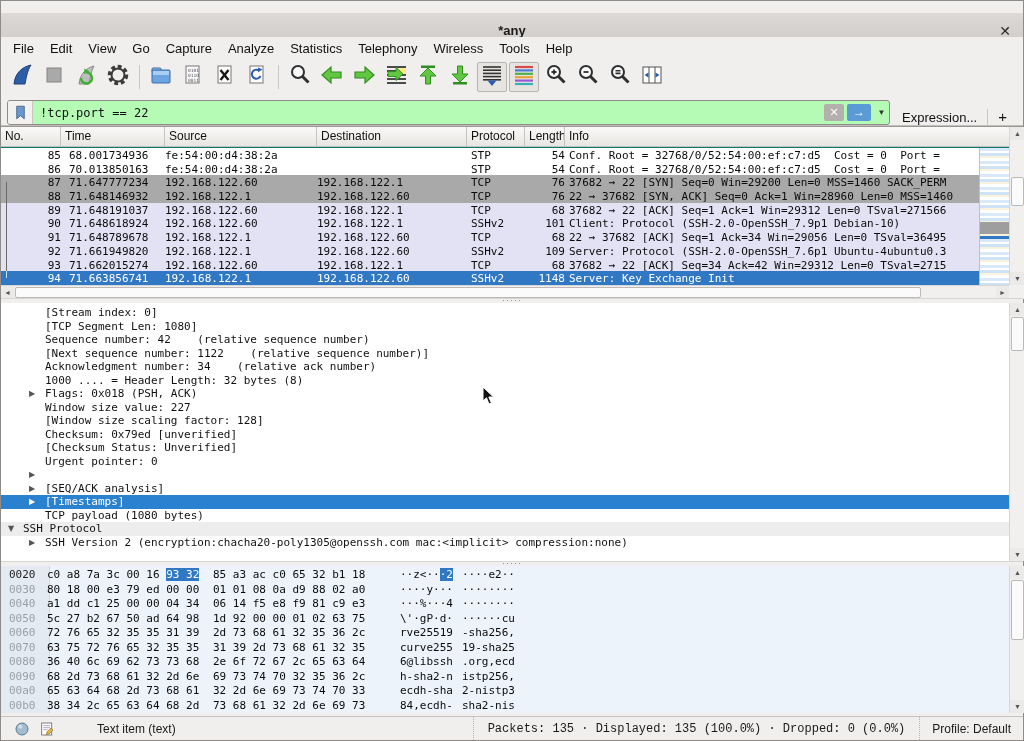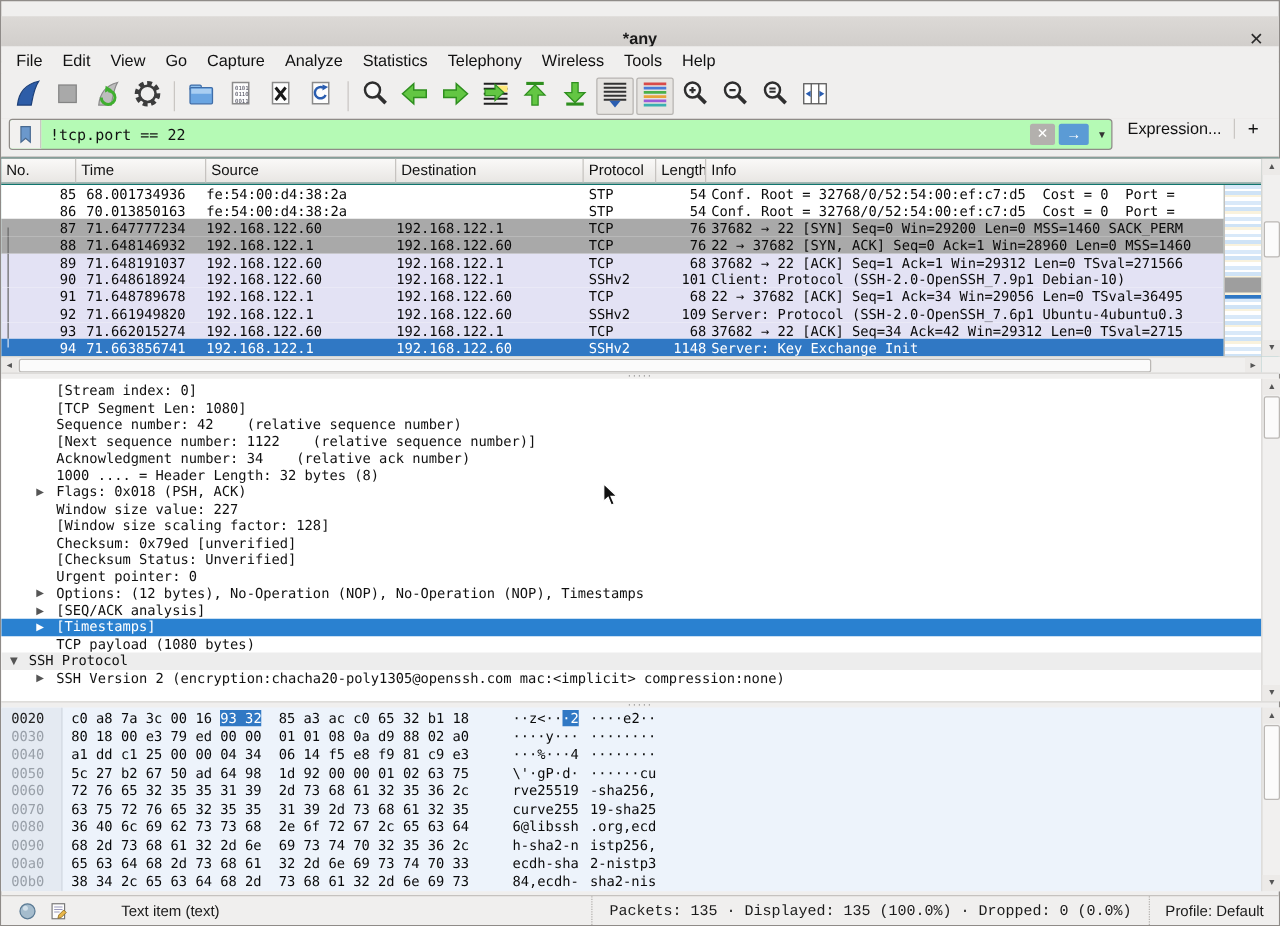--- a/index.html
+++ b/index.html
@@ -16,21 +16,21 @@
   .menu-item{padding:0 8px;font-size:13px;color:#111;}
 
   
   .toolbar{position:absolute;top:58px;left:0;right:0;height:36px;background:#f0efee;border-bottom:1px solid #dedcd9;display:flex;align-items:center;padding-left:5px;}
   .tbtn{width:30px;height:30px;margin:0 1px;display:flex;align-items:center;justify-content:center;box-sizing:border-box;}
   .tbtn.pressed{background:#e6e4e1;border:1px solid #b7b4b1;border-radius:2px;}
   .tbtn svg{width:24px;height:24px;}
   .tsep{width:1px;height:24px;background:#c9c6c3;margin:0 5px;}
 
   
-  .filterbar{position:absolute;top:94px;left:0;right:0;height:31px;background:#f0efee;border-bottom:1px solid #c2bfbc;display:flex;align-items:flex-start;padding:0 6px;box-sizing:border-box;}
+  .filterbar{position:absolute;top:94px;left:0;right:0;height:31px;background:#f0efee;border-bottom:1px solid #c2bfbc;display:flex;align-items:flex-end;padding:0 6px;box-sizing:border-box;}
   .filter-box{flex:1;height:23px;background:#b5fab5;border:1px solid #8f8b88;border-radius:3px;display:flex;align-items:center;overflow:hidden;}
   .fb-bookmark{width:24px;height:23px;background:#f2f1ef;border-right:1px solid #c9c6c3;display:flex;align-items:center;justify-content:center;}
   .fb-bookmark svg{width:15px;height:17px;}
   .fb-text{flex:1;font-family:"DejaVu Sans Mono",monospace;font-size:12px;color:#111;padding-left:7px;white-space:pre;}
   .fb-clear{width:20px;height:17px;background:#b3b0ad;border-radius:2px;color:#fff;text-align:center;line-height:17px;font-size:11px;margin-right:3px;}
   .fb-apply{width:24px;height:17px;background:#5b9bd5;border-radius:2px;color:#fff;text-align:center;line-height:16px;font-size:12px;font-weight:bold;margin-right:3px;}
   .fb-drop{width:15px;text-align:center;font-size:8px;color:#333;}
   .expr-label{font-size:13px;color:#111;margin:0 10px 0 12px;}
   .f-sep{width:1px;height:16px;background:#c9c6c3;}
   .add-btn{font-size:15px;color:#111;margin:0 10px;}
@@ -94,21 +94,21 @@
   .dt-pad{height:3px;}
   .detail-vscroll{top:302px;left:1008px;height:258px;}
 
   
   .hex-pane{position:absolute;top:565px;left:0;right:0;height:147px;background:#edf3fb;overflow:hidden;font-family:"DejaVu Sans Mono",monospace;font-size:11px;}
   .hex-offcol{position:absolute;left:0;top:0;bottom:0;width:48px;background:#e4eaf2;border-right:1px solid #d2d9e2;}
   .hx-pad{height:2px;}
   .hrow{position:relative;height:14.5px;line-height:14.5px;display:flex;white-space:pre;color:#0a0a0a;}
   .h-off{width:34px;margin-left:8px;color:#99a0a9;flex-shrink:0;}
   .h-off.active{color:#222;}
-  .h-hexL{margin-left:14px;width:152px;flex-shrink:0;text-align:right;}
+  .h-hexL{margin-left:4px;width:152px;flex-shrink:0;text-align:right;}
   .h-hexR{margin-left:14px;width:152px;flex-shrink:0;}
   .h-aL{margin-left:35px;flex-shrink:0;}
   .h-aR{margin-left:9px;flex-shrink:0;}
   .hl{background:#3078c4;color:#fff;}
   .hex-vscroll{top:565px;left:1008px;height:147px;}
 
   
   .statusbar{position:absolute;bottom:0;left:0;right:0;height:23px;background:#f0efee;border-top:1px solid #c5c2bf;display:flex;align-items:center;font-size:12px;color:#1a1a1a;}
   .sb-icon{display:flex;align-items:center;}
   .sb-icon svg{width:16px;height:16px;}
@@ -362,21 +362,21 @@
         <div class="dline lvl2"><span>Sequence number: 42    (relative sequence number)</span></div>
         <div class="dline lvl2"><span>[Next sequence number: 1122    (relative sequence number)]</span></div>
         <div class="dline lvl2"><span>Acknowledgment number: 34    (relative ack number)</span></div>
         <div class="dline lvl2"><span>1000 .... = Header Length: 32 bytes (8)</span></div>
         <div class="dline lvl2"><span class="tw-arrow">▶</span><span>Flags: 0x018 (PSH, ACK)</span></div>
         <div class="dline lvl2"><span>Window size value: 227</span></div>
         <div class="dline lvl2"><span>[Window size scaling factor: 128]</span></div>
         <div class="dline lvl2"><span>Checksum: 0x79ed [unverified]</span></div>
         <div class="dline lvl2"><span>[Checksum Status: Unverified]</span></div>
         <div class="dline lvl2"><span>Urgent pointer: 0</span></div>
-        <div class="dline lvl2"><span class="tw-arrow">▶</span><span>Options: (12 bytes), No-Operation (NOP), No-Operation (NOP), Timestamps</span></div>
+        <div class="dline lvl2"><span class="tw-arrow">▶</span></div>
         <div class="dline lvl2"><span class="tw-arrow">▶</span><span>[SEQ/ACK analysis]</span></div>
         <div class="dline lvl2 selected"><span class="tw-arrow">▶</span><span>[Timestamps]</span></div>
         <div class="dline lvl2"><span>TCP payload (1080 bytes)</span></div>
         <div class="dline lvl1 secondary"><span class="tw-arrow">▼</span><span>SSH Protocol</span></div>
         <div class="dline lvl2"><span class="tw-arrow">▶</span><span>SSH Version 2 (encryption:chacha20-poly1305@openssh.com mac:&lt;implicit&gt; compression:none)</span></div>
       </div>
   </div>
   <div class="vscroll detail-vscroll">
     <div class="sb-arrow up">▲</div>
     <div class="sb-thumb" style="top:14px;height:32px;"></div>

